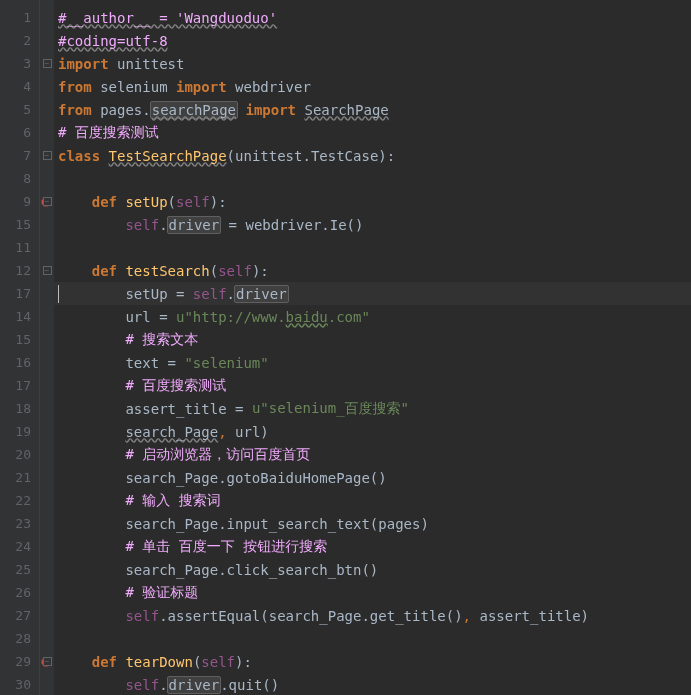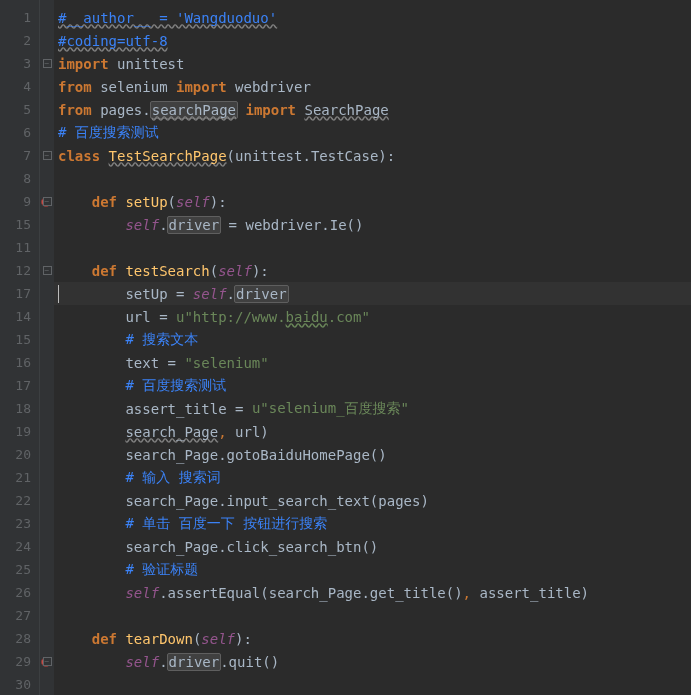--- a/index.html
+++ b/index.html
@@ -65,23 +65,23 @@
       align-items: center;
       white-space: pre;
       position: relative;
     }
     .current-line {
       background: #323232;
     }
     .kw { color: #cc7832; font-weight: bold; }
     .kwn { color: #cc7832; }
     .fn { color: #ffc66d; }
-    .self { color: #94558d; font-style: italic; }
+    .self { color: #94558d; }
     .str { color: #6a8759; }
-    .comment { color: #3b82f6; }
+    .comment { color: #f0abfc; }
     .plain { color: #a9b7c6; }
     .wavy-under {
       text-decoration: underline wavy #808080;
       text-decoration-skip-ink: none;
     }
     .wavy-green {
       text-decoration: underline wavy #6a8759;
       text-decoration-skip-ink: none;
     }
     .hl-box {
@@ -260,20 +260,21 @@
   <div class="code-line"><span>        </span><span class="self">self</span><span class="plain">.</span><span class="plain hl-box">driver</span><span class="plain"> = webdriver.Ie()</span></div>
   <div class="code-line"></div>
   <div class="code-line"><span class="kw">    def </span><span class="fn">testSearch</span><span class="plain">(</span><span class="self">self</span><span class="plain">):</span></div>
   <div class="code-line current-line"><span class="plain">        setUp = </span><span class="self">self</span><span class="plain">.</span><span class="plain hl-box">driver</span><span class="caret"></span></div>
   <div class="code-line"><span class="plain">        url = </span><span class="str">u"http://www.</span><span class="str wavy-green">baidu</span><span class="str">.com"</span></div>
   <div class="code-line"><span class="comment">        # 搜索文本</span></div>
   <div class="code-line"><span class="plain">        text = </span><span class="str">"selenium"</span></div>
   <div class="code-line"><span class="comment">        # 百度搜索测试</span></div>
   <div class="code-line"><span class="plain">        assert_title = </span><span class="str">u"selenium_百度搜索"</span></div>
   <div class="code-line"><span>        </span><span class="plain wavy-under">search_Page</span><span class="kwn">,</span><span class="plain"> url)</span></div>
+  <div class="code-line"><span class="comment">        # 启动浏览器，访问百度首页</span></div>
   <div class="code-line"><span class="plain">        search_Page.gotoBaiduHomePage()</span></div>
   <div class="code-line"><span class="comment">        # 输入 搜索词</span></div>
   <div class="code-line"><span class="plain">        search_Page.input_search_text(pages)</span></div>
   <div class="code-line"><span class="comment">        # 单击 百度一下 按钮进行搜索</span></div>
   <div class="code-line"><span class="plain">        search_Page.click_search_btn()</span></div>
   <div class="code-line"><span class="comment">        # 验证标题</span></div>
   <div class="code-line"><span>        </span><span class="self">self</span><span class="plain">.assertEqual(search_Page.get_title()</span><span class="kwn">,</span><span class="plain"> assert_title)</span></div>
   <div class="code-line"></div>
   <div class="code-line"><span class="kw">    def </span><span class="fn">tearDown</span><span class="plain">(</span><span class="self">self</span><span class="plain">):</span></div>
   <div class="code-line"><span>        </span><span class="self">self</span><span class="plain">.</span><span class="plain hl-box">driver</span><span class="plain">.quit()</span></div>

